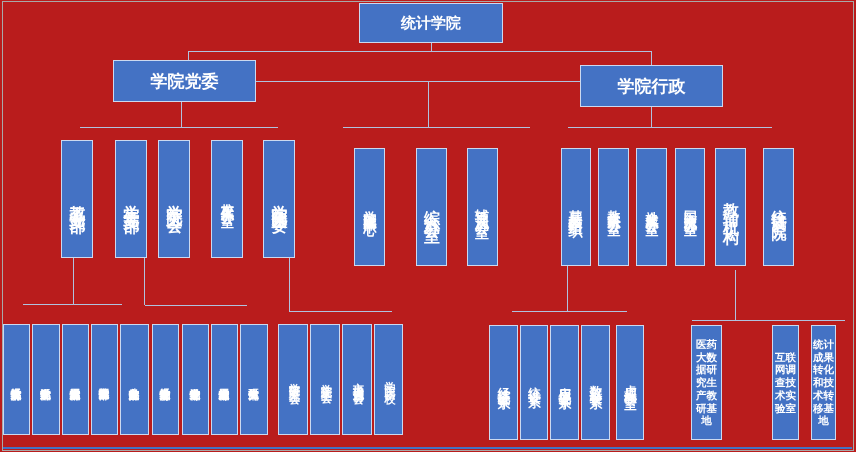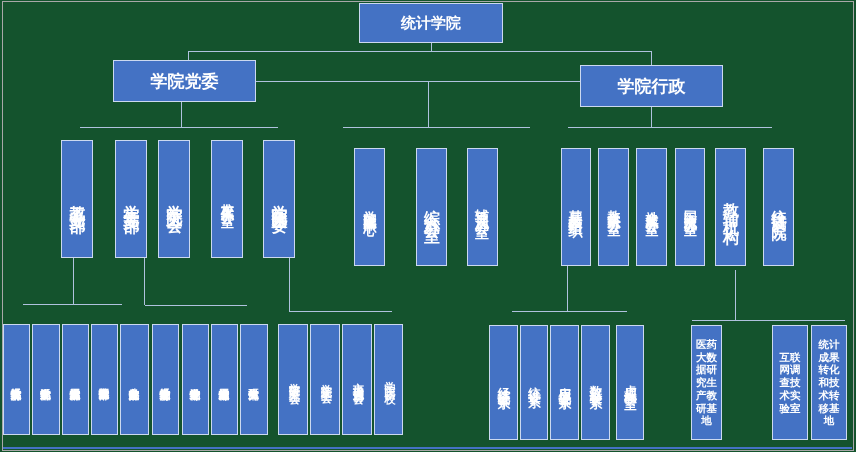--- a/index.html
+++ b/index.html
@@ -1,17 +1,17 @@
 <!DOCTYPE html>
 <html><head>
 <meta charset="utf-8">
 <style>
   html,body{margin:0;padding:0;background:#fff;}
   #canvas{
-    position:relative;width:856px;height:452px;background:#14532d;
+    position:relative;width:856px;height:452px;background:#b91c1c;
     font-family:"DejaVu Sans","Liberation Sans",sans-serif;overflow:hidden;
   }
   .frame{
     position:absolute;left:2px;top:1px;width:850px;height:448px;
     border:1px solid #a8a8a8;pointer-events:none;
   }
   .node{
     position:absolute;background:#4472C4;color:#ffffff;
     border:1px solid #ccd9f0;box-sizing:border-box;
     display:flex;align-items:center;justify-content:center;
@@ -159,23 +159,23 @@
   <div class="node" style="left:581px;top:325px;width:29px;height:115px;font-size:12.5px;">
     <span class="vtxt" style="letter-spacing:3px;">数据科学系</span>
     </div>
   <div class="node" style="left:616px;top:325px;width:28px;height:115px;font-size:12.5px;">
     <span class="vtxt" style="letter-spacing:3px;">虚拟教研室</span>
     </div>
 
   <div class="node" style="left:691px;top:325px;width:31px;height:115px;font-size:10.5px;">
     <span class="wrap2" style="width:23px;">医药大数据研究生产教研基地</span>
     </div>
-  <div class="node" style="left:772px;top:325px;width:36px;height:115px;font-size:10.5px;">
+  <div class="node" style="left:772px;top:325px;width:27px;height:115px;font-size:10.5px;">
     <span class="wrap2" style="width:23px;">互联网调查技术实验室</span>
     </div>
-  <div class="node" style="left:811px;top:325px;width:36px;height:115px;font-size:10.5px;">
+  <div class="node" style="left:811px;top:325px;width:25px;height:115px;font-size:10.5px;">
     <span class="wrap2" style="width:23px;">统计成果转化和技术转移基地</span>
     </div>
 
   <div class="accent" style="left:3px;top:447px;width:849px;height:2px;"></div>
   <div class="frame"></div>
 
 </div>
 
 </body></html>

